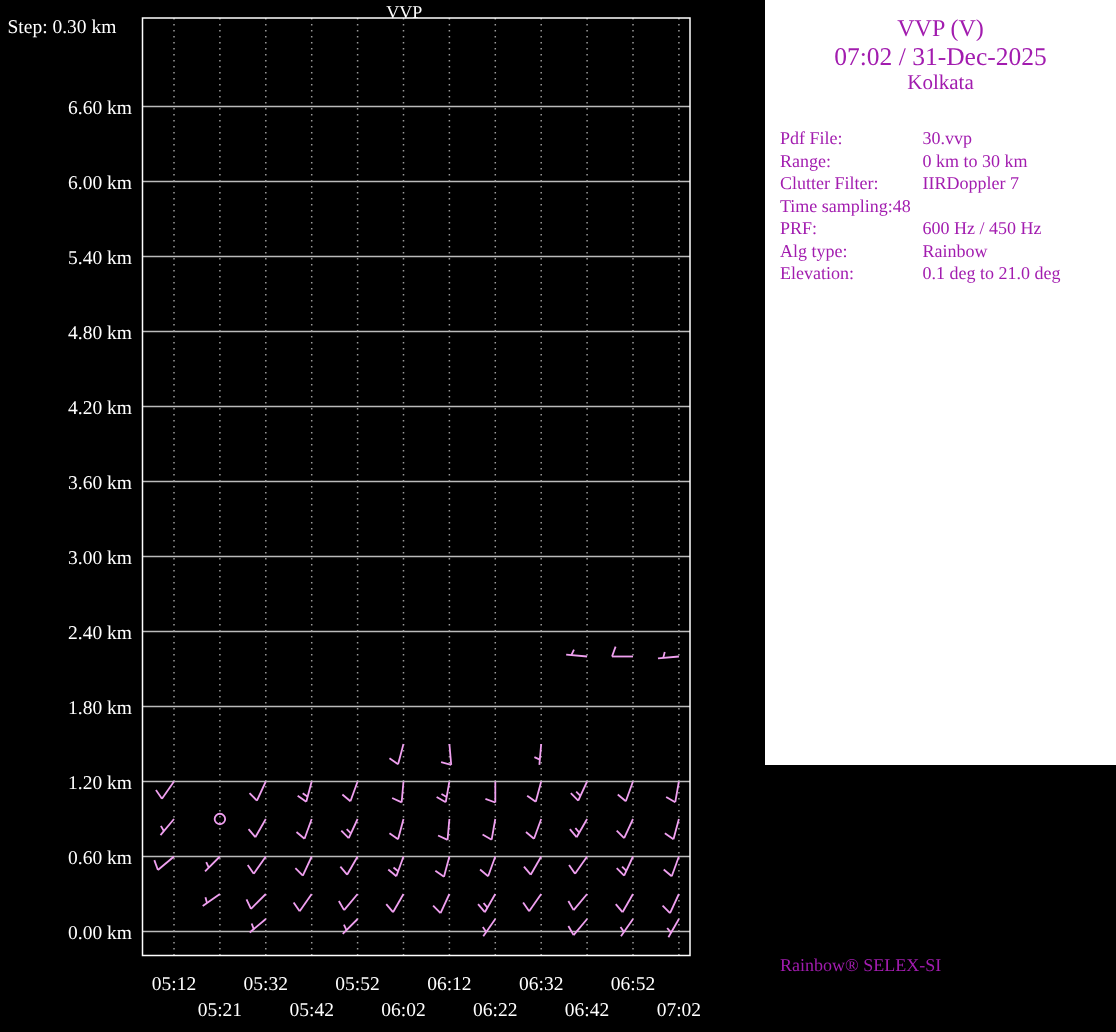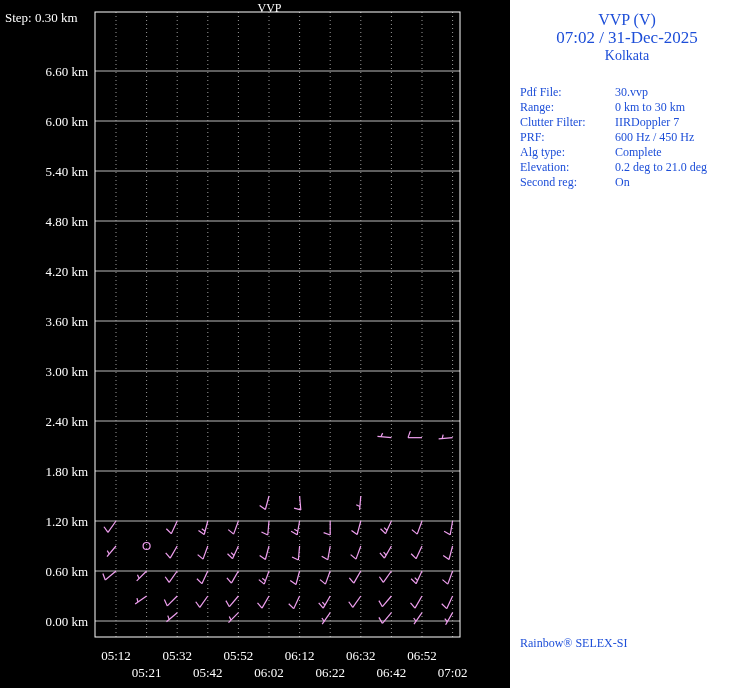--- a/index.html
+++ b/index.html
@@ -4,21 +4,21 @@
 <style>
   html,body{margin:0;padding:0;background:#000;}
   .screen{position:relative;width:744px;height:688px;background:#000;overflow:hidden;
           font-family:Liberation Serif, serif;}
   
   .chart-pane{position:absolute;left:0;top:0;width:510px;height:688px;background:#000;}
   .step-label{position:absolute;left:5px;top:10px;color:#fff;font-size:13px;white-space:nowrap;}
   .chart-title{position:absolute;left:87px;top:1px;width:365px;text-align:center;color:#fff;font-size:12px;}
   #plot{position:absolute;left:0;top:0;}
   
-  .info-pane{position:absolute;left:510px;top:0;width:234px;height:688px;background:#ffffff;color:#1d4ed8;}
+  .info-pane{position:absolute;left:510px;top:0;width:234px;height:510px;background:#ffffff;color:#a21caf;}
   .info-header{margin-top:10px;text-align:center;}
   .info-title{font-size:16px;line-height:19px;}
   .info-datetime{font-size:17px;line-height:18px;text-align:center;}
   .info-station{font-size:14px;line-height:18px;}
   .params{margin:20px 0 0 10px;font-size:12px;}
   .param-row{line-height:15px;white-space:nowrap;}
   .p-label{display:inline-block;min-width:95px;}
   .param-row.inline .p-label{min-width:0;}
   .brand{position:absolute;left:10px;top:636px;font-size:12px;}
 </style>
@@ -211,21 +211,21 @@
   <div class="info-pane">
     <div class="info-header">
       <div class="info-title">VVP (V)</div>
       <div class="info-datetime">07:02 / 31-Dec-2025</div>
       <div class="info-station">Kolkata</div>
     </div>
     <div class="params" id="params">
         <div class="param-row"><span class="p-label">Pdf File:</span><span class="p-value">30.vvp</span></div>
         <div class="param-row"><span class="p-label">Range:</span><span class="p-value">0 km to 30 km</span></div>
         <div class="param-row"><span class="p-label">Clutter Filter:</span><span class="p-value">IIRDoppler 7</span></div>
+        <div class="param-row inline"><span class="p-label">Time sampling:</span><span class="p-value">48</span></div>
         <div class="param-row"><span class="p-label">PRF:</span><span class="p-value">600 Hz / 450 Hz</span></div>
-        <div class="param-row"><span class="p-label">Alg type:</span><span class="p-value">Complete</span></div>
-        <div class="param-row"><span class="p-label">Elevation:</span><span class="p-value">0.2 deg to 21.0 deg</span></div>
-        <div class="param-row"><span class="p-label">Second reg:</span><span class="p-value">On</span></div>
+        <div class="param-row"><span class="p-label">Alg type:</span><span class="p-value">Rainbow</span></div>
+        <div class="param-row"><span class="p-label">Elevation:</span><span class="p-value">0.1 deg to 21.0 deg</span></div>
       </div>
     <div class="brand">Rainbow® SELEX-SI</div>
   </div>
 
 </div>
 
 </body></html>

